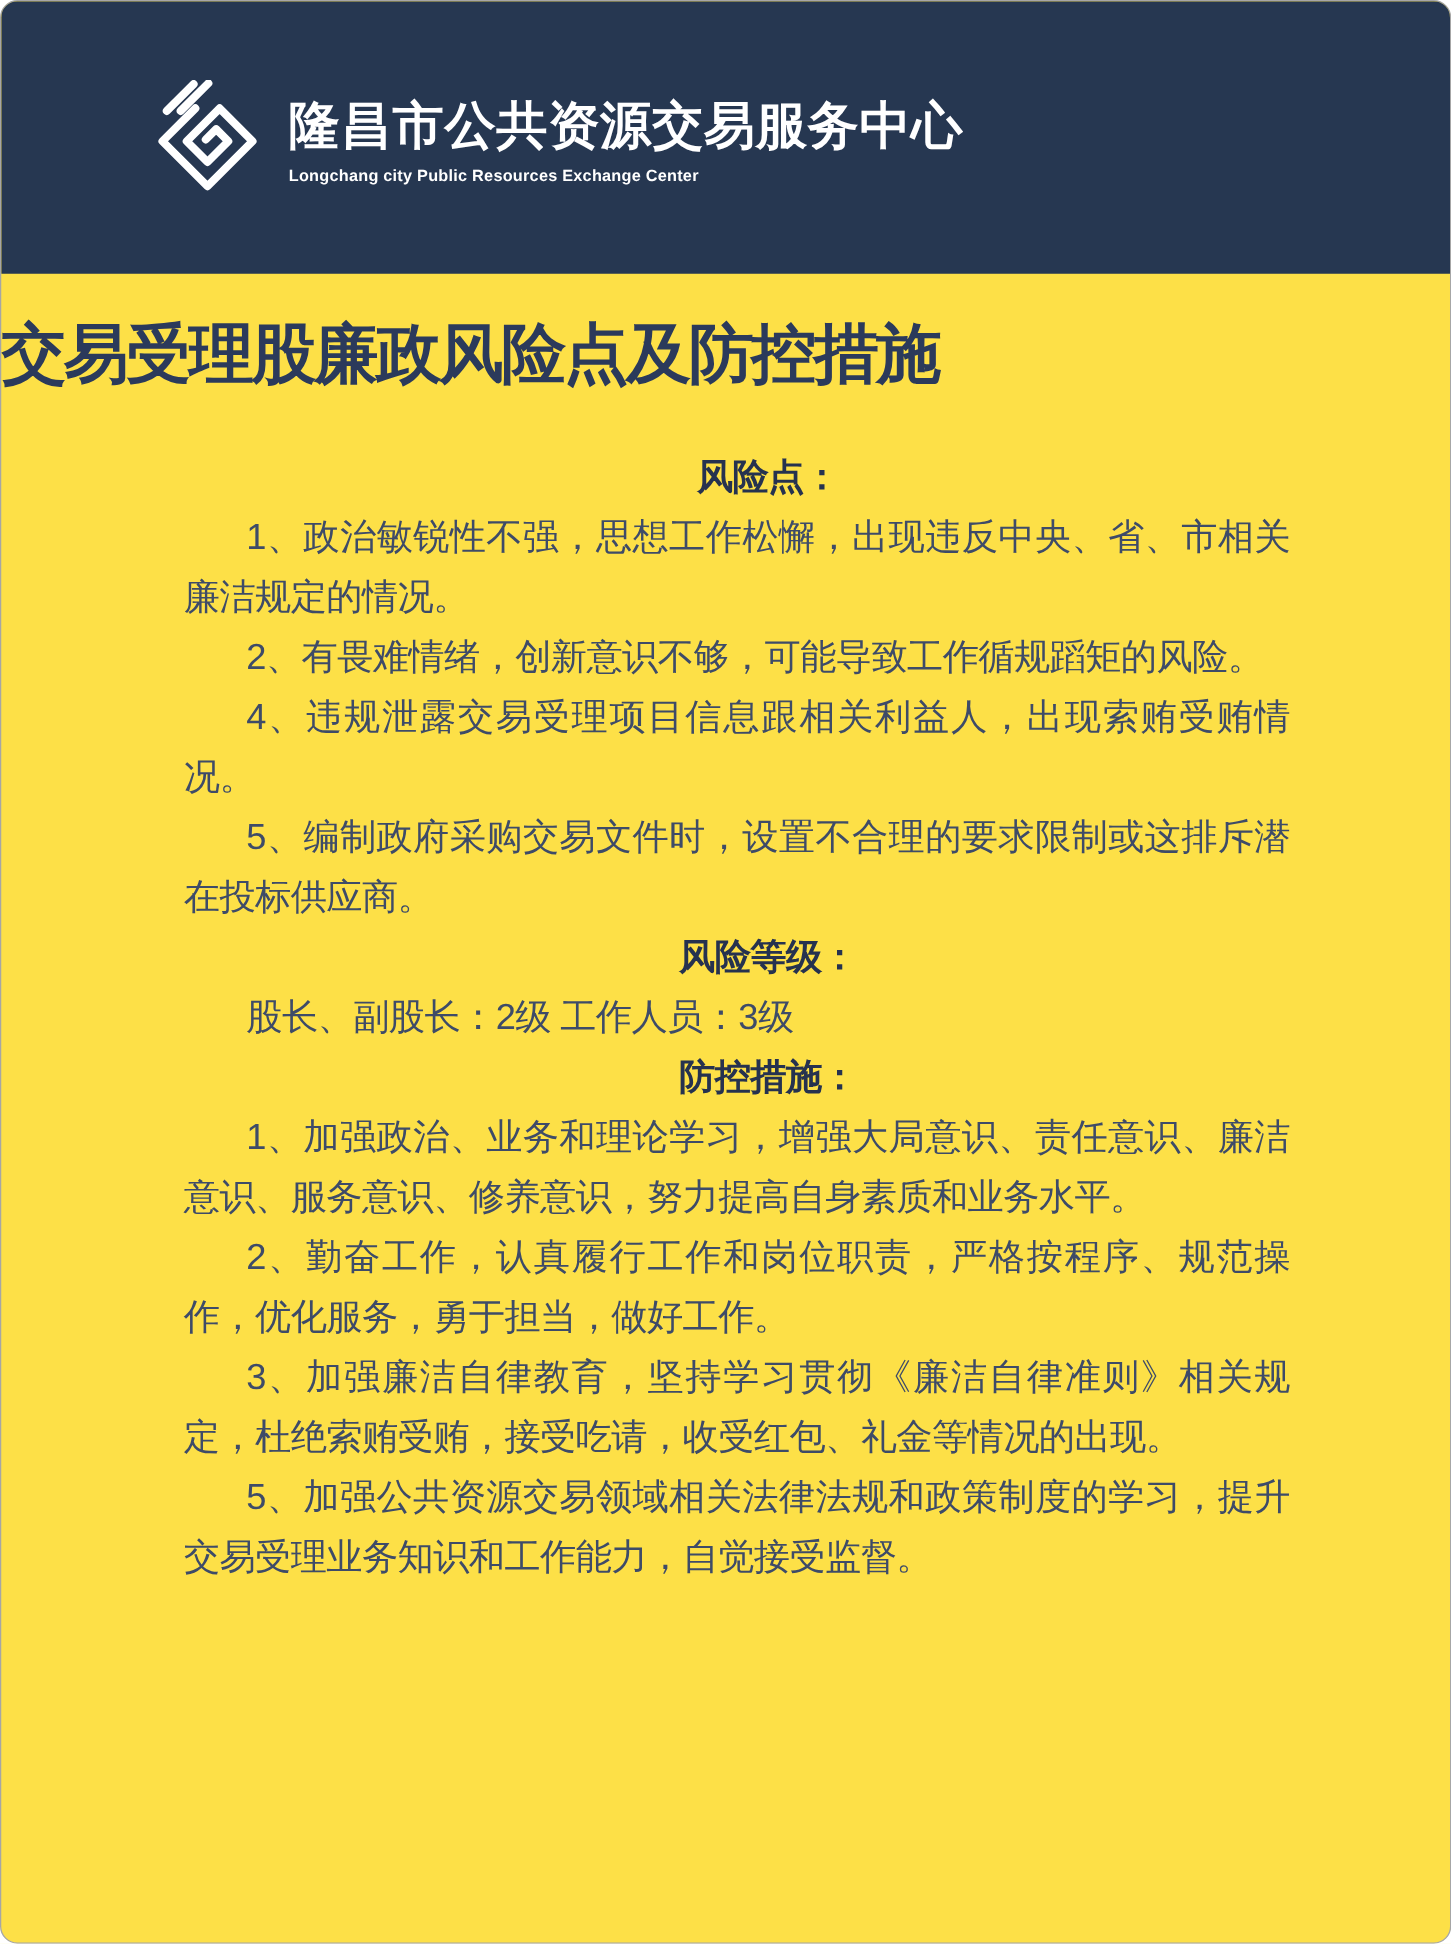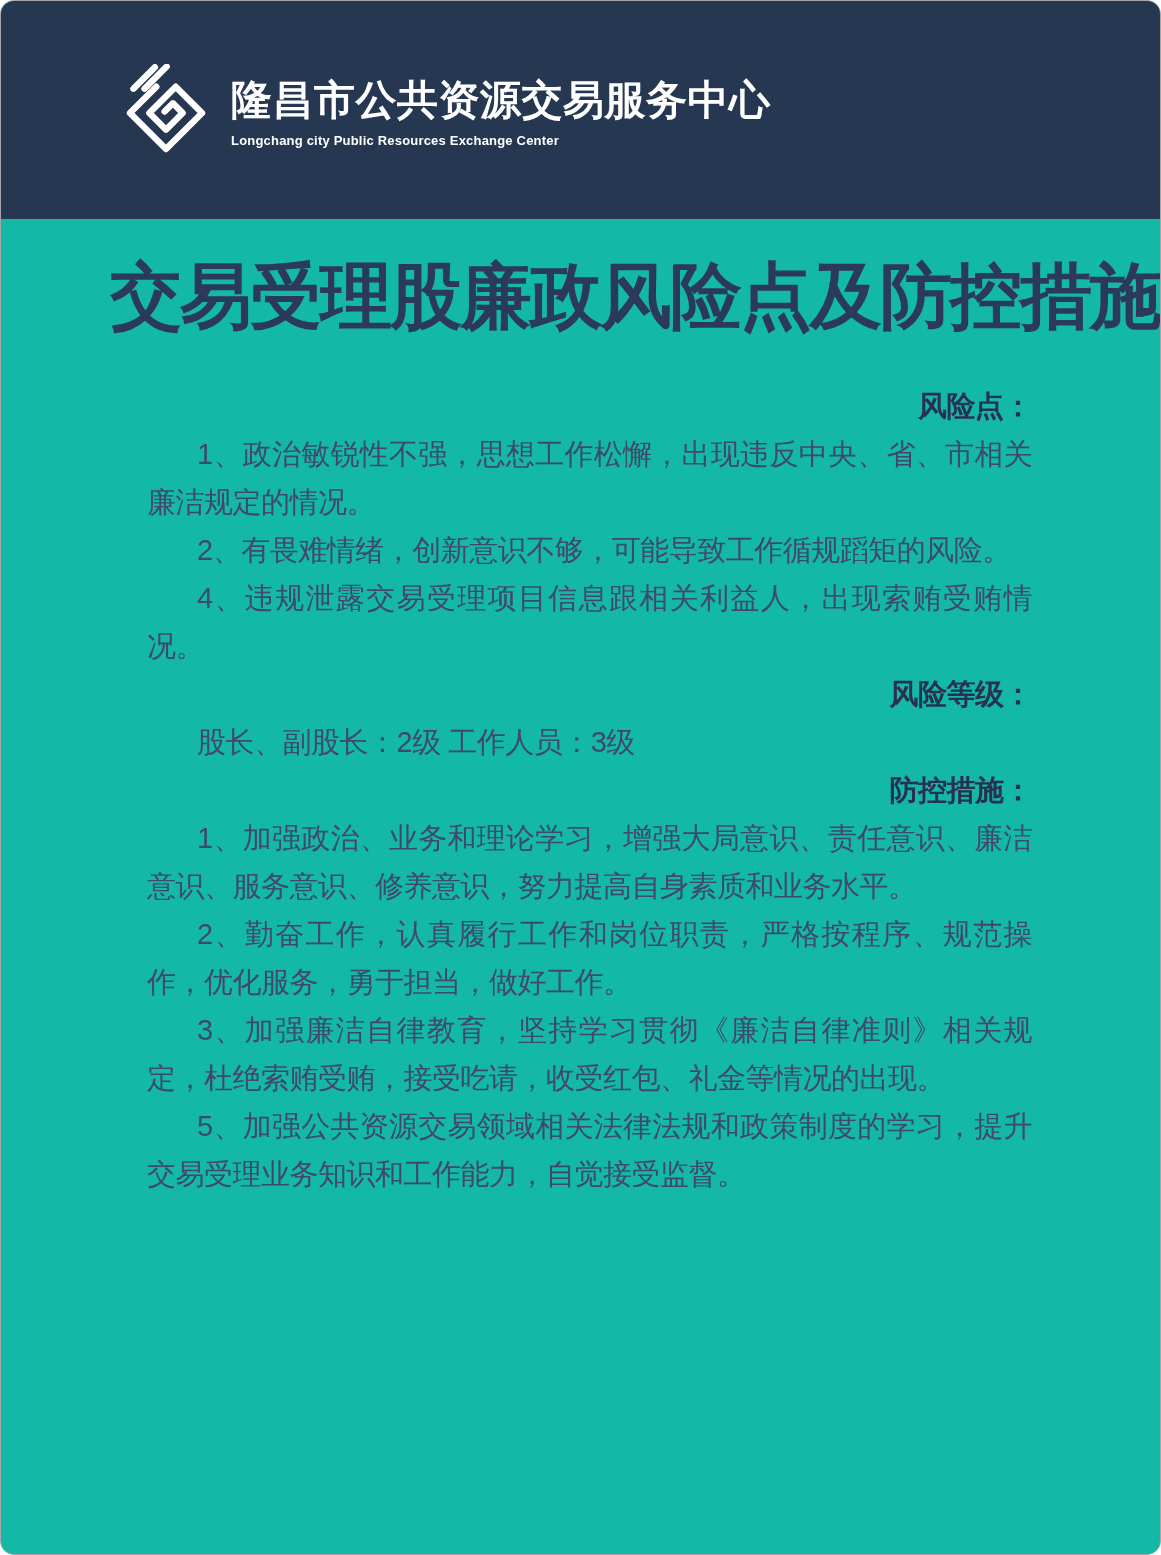--- a/index.html
+++ b/index.html
@@ -1,51 +1,51 @@
 <!DOCTYPE html>
 <html lang="zh"><head>
 <meta charset="utf-8">
 <style>
   html,body{margin:0;padding:0;background:#ffffff;}
   body{width:1161px;font-family:"Liberation Sans","DejaVu Sans",sans-serif;}
   .page{
     width:1159px;height:1553px;
     border:1px solid #a6a6a6;border-radius:14px;
-    background:#14b8a6;overflow:hidden;box-sizing:content-box;
+    background:#fde047;overflow:hidden;box-sizing:content-box;
   }
   .header{
     height:218px;background:#263751;
     display:flex;align-items:center;
     padding-left:116px;box-sizing:border-box;
   }
   .logo{width:98px;height:98px;flex:0 0 auto;margin-top:6px;}
   .brand-text{margin-left:16px;color:#ffffff;}
   .org-zh{
     font-size:41px;font-weight:bold;letter-spacing:0.5px;
     color:#ffffff;white-space:nowrap;
   }
   .org-en{
     font-size:13px;font-weight:bold;letter-spacing:0.2px;
     color:#ffffff;margin-top:5px;white-space:nowrap;
   }
   .title{
-    margin:34px 0 0 0;text-align:right;
-    font-size:72px;font-weight:900;letter-spacing:-2px;
+    margin:34px 0 0 0;text-align:left;
+    font-size:52px;font-weight:900;letter-spacing:-2px;
     color:#2b3a5b;line-height:1.2;
   }
   .content{
     margin:43px 128px 0 146px;
   }
   .content p{
     margin:0;font-size:29px;line-height:48px;
     color:#3e4b68;text-indent:50px;text-align:justify;
     letter-spacing:-0.5px;
   }
   .content p.heading{
-    font-weight:bold;color:#26324f;text-align:right;
+    font-weight:bold;color:#26324f;text-align:center;
   }
   .content p.indent-deep{text-indent:84px;}
 </style>
 </head>
 <body>
 
 <div class="page">
 
   <div class="header">
     <svg class="logo" viewBox="0 0 100 100" aria-hidden="true">
@@ -62,20 +62,21 @@
   </div>
 
   <h1 class="title">交易受理股廉政风险点及防控措施</h1>
 
   <div class="content">
 
     <p class="heading">风险点：</p>
     <p>1、政治敏锐性不强，思想工作松懈，出现违反中央、省、市相关廉洁规定的情况。</p>
     <p>2、有畏难情绪，创新意识不够，可能导致工作循规蹈矩的风险。</p>
     <p>4、违规泄露交易受理项目信息跟相关利益人，出现索贿受贿情况。</p>
+    <p>5、编制政府采购交易文件时，设置不合理的要求限制或这排斥潜在投标供应商。</p>
 
     <p class="heading">风险等级：</p>
     <p>股长、副股长：2级  工作人员：3级</p>
 
     <p class="heading">防控措施：</p>
     <p>1、加强政治、业务和理论学习，增强大局意识、责任意识、廉洁意识、服务意识、修养意识，努力提高自身素质和业务水平。</p>
     <p>2、勤奋工作，认真履行工作和岗位职责，严格按程序、规范操作，优化服务，勇于担当，做好工作。</p>
     <p>3、加强廉洁自律教育，坚持学习贯彻《廉洁自律准则》相关规定，杜绝索贿受贿，接受吃请，收受红包、礼金等情况的出现。</p>
     <p>5、加强公共资源交易领域相关法律法规和政策制度的学习，提升交易受理业务知识和工作能力，自觉接受监督。</p>
   </div>

